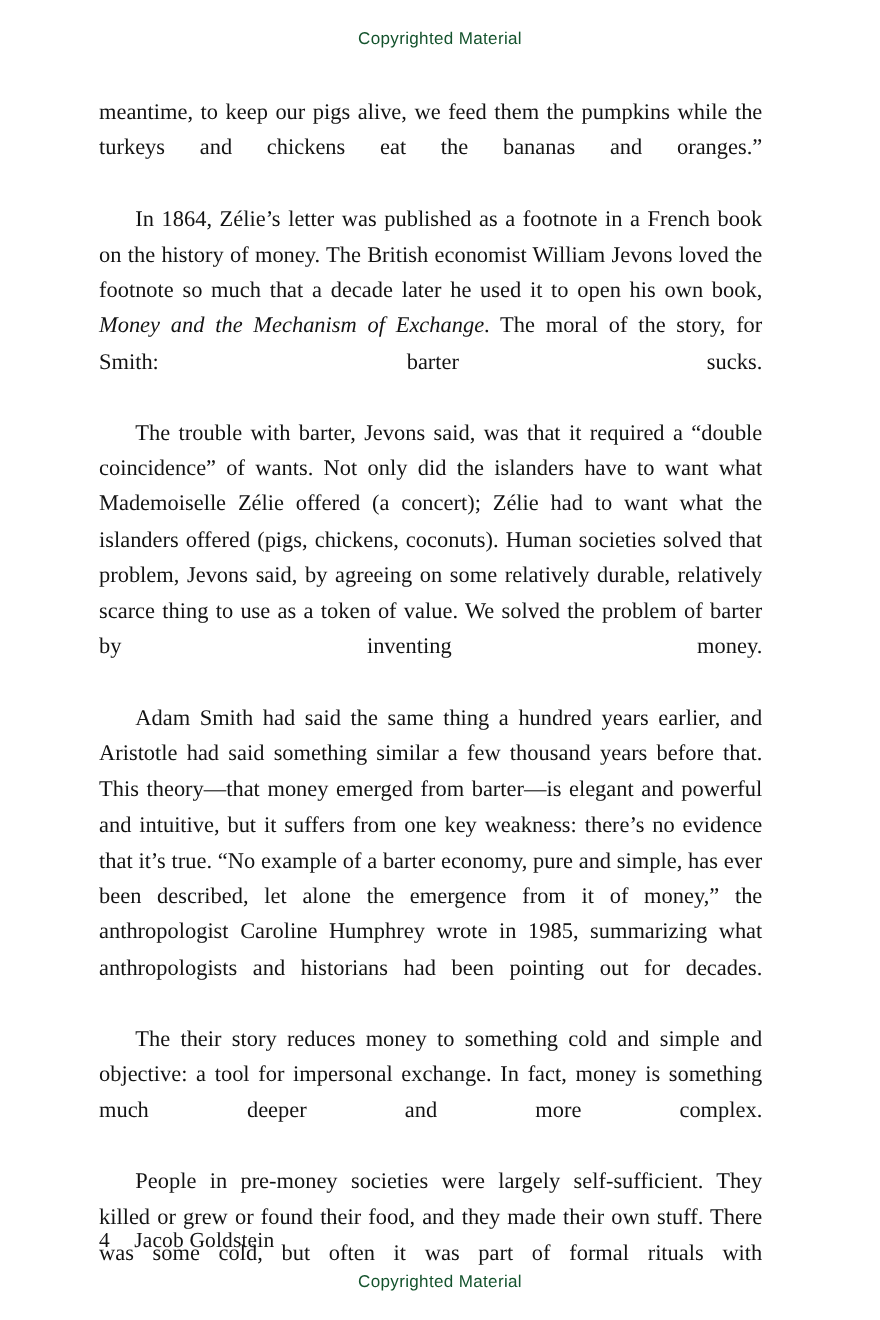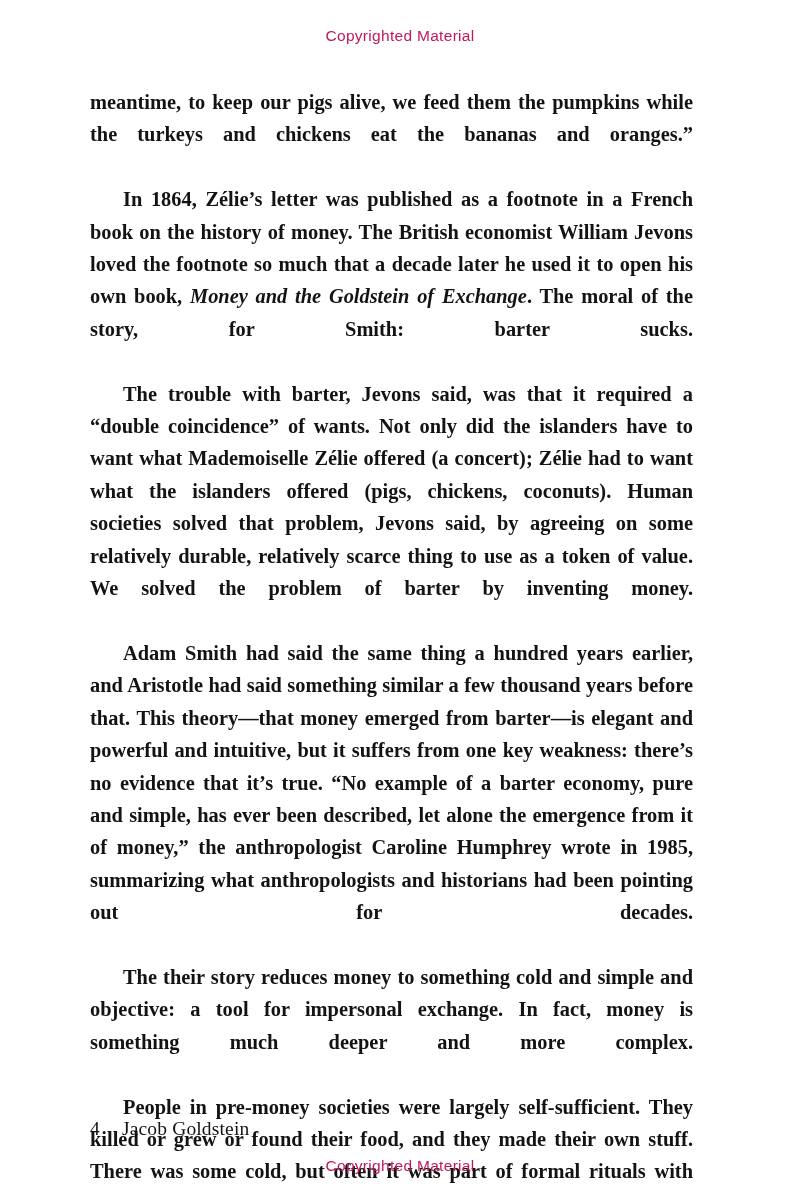--- a/index.html
+++ b/index.html
@@ -18,21 +18,21 @@
 
   
   .watermark {
     position: absolute;
     left: 0;
     width: 800px;
     text-align: center;
     font-family: "Liberation Sans", "DejaVu Sans", sans-serif;
     font-size: 15.5px;
     letter-spacing: 0.3px;
-    color: #be185d;
+    color: #14532d;
     white-space: nowrap;
   }
   .watermark-top { top: 27px; }
   .watermark-bottom { top: 1157px; }
 
   
   .textblock {
     position: absolute;
     left: 90px;
     top: 86px;
@@ -41,21 +41,20 @@
   .para {
     margin: 0;
     font-size: 20.4px;
     line-height: 32.4px;
     color: #131313;
     text-align: justify;
     text-justify: inter-word;
     hyphens: manual;
     -webkit-hyphens: manual;
     word-spacing: 0.1px;
-    font-weight: bold;
   }
   .para.indent { text-indent: 33px; }
   
   .para:after {
     content: "";
     display: inline-block;
     width: 100%;
   }
   .title-italic { font-style: italic; }
 
@@ -85,21 +84,21 @@
 <body>
 
 <div class="page">
 
   <div class="watermark watermark-top">Copyrighted Material</div>
 
   <div class="textblock">
 
     <p class="para" id="para-1">meantime, to keep our pigs alive, we feed them the pumpkins while the turkeys and chickens eat the bananas and oranges.”</p>
 
-    <p class="para indent" id="para-2"><span>In 1864, Zélie’s letter was published as a footnote in a French book on the history of money. The British economist William Jevons loved the footnote so much that a decade later he used it to open his own book, </span><span class="title-italic">Money and the Goldstein of Exchange</span><span>. The moral of the story, for Smith: barter sucks.</span></p>
+    <p class="para indent" id="para-2"><span>In 1864, Zélie’s letter was published as a footnote in a French book on the history of money. The British economist William Jevons loved the footnote so much that a decade later he used it to open his own book, </span><span class="title-italic">Money and the Mechanism of Exchange</span><span>. The moral of the story, for Smith: barter sucks.</span></p>
 
     <p class="para indent" id="para-3">The trouble with barter, Jevons said, was that it required a “double coincidence” of wants. Not only did the islanders have to want what Mademoiselle Zélie offered (a concert); Zélie had to want what the islanders offered (pigs, chickens, coconuts). Human societies solved that problem, Jevons said, by agreeing on some relatively durable, relatively scarce thing to use as a token of value. We solved the problem of barter by inventing money.</p>
 
     <p class="para indent" id="para-4">Adam Smith had said the same thing a hundred years earlier, and Aristotle had said something similar a few thousand years before that. This theory—that money emerged from barter—is elegant and powerful and intuitive, but it suffers from one key weakness: there’s no evidence that it’s true. “No example of a barter economy, pure and simple, has ever been described, let alone the emergence from it of money,” the anthropologist Caroline Humphrey wrote in 1985, summarizing what anthropologists and historians had been pointing out for decades.</p>
 
     <p class="para indent" id="para-5">The their story reduces money to something cold and simple and objective: a tool for impersonal exchange. In fact, money is something much deeper and more complex.</p>
 
     <p class="para indent" id="para-6">People in pre-money societies were largely self-sufficient. They killed or grew or found their food, and they made their own stuff. There was some cold, but often it was part of formal rituals with</p>
 
   </div>

